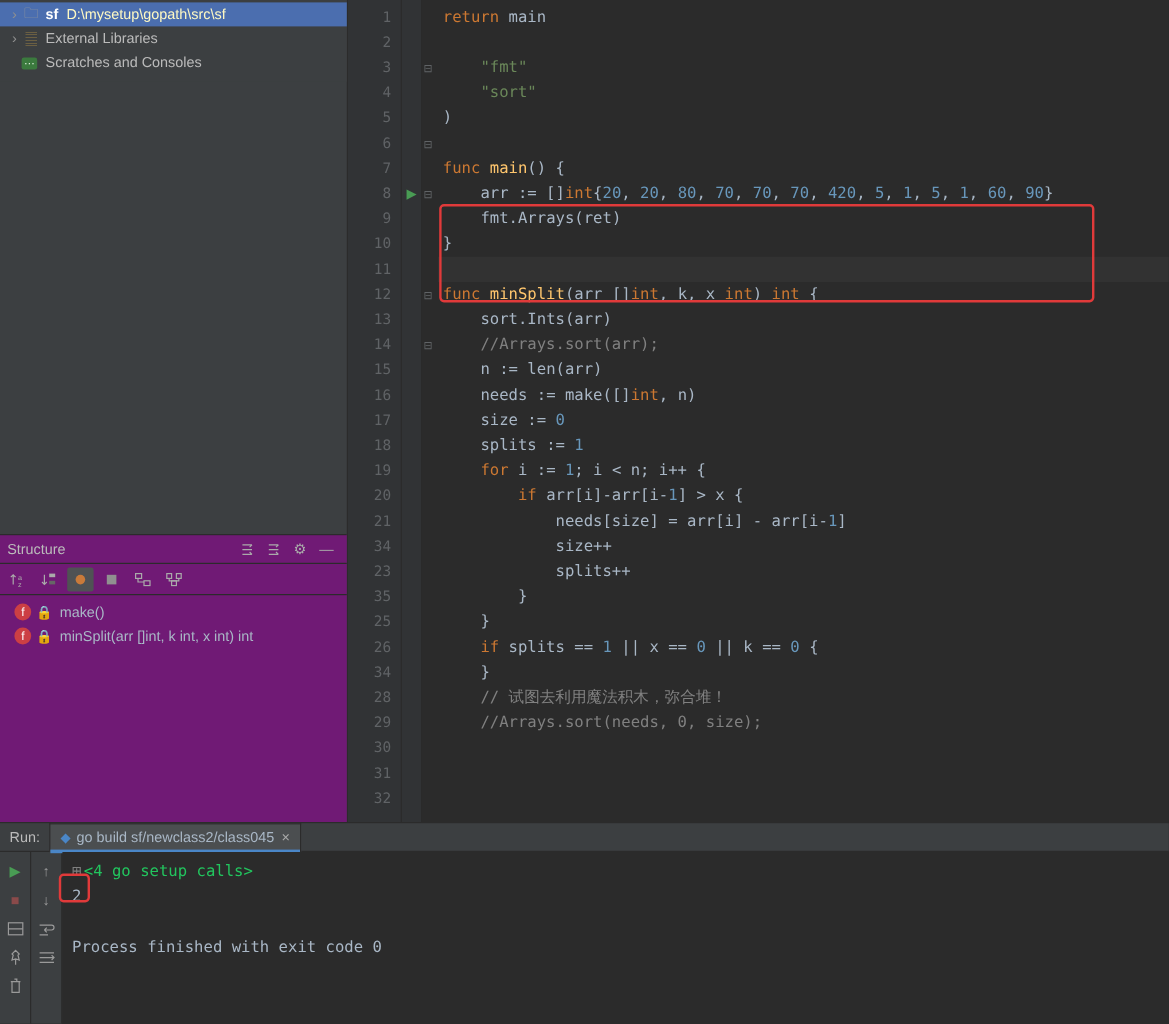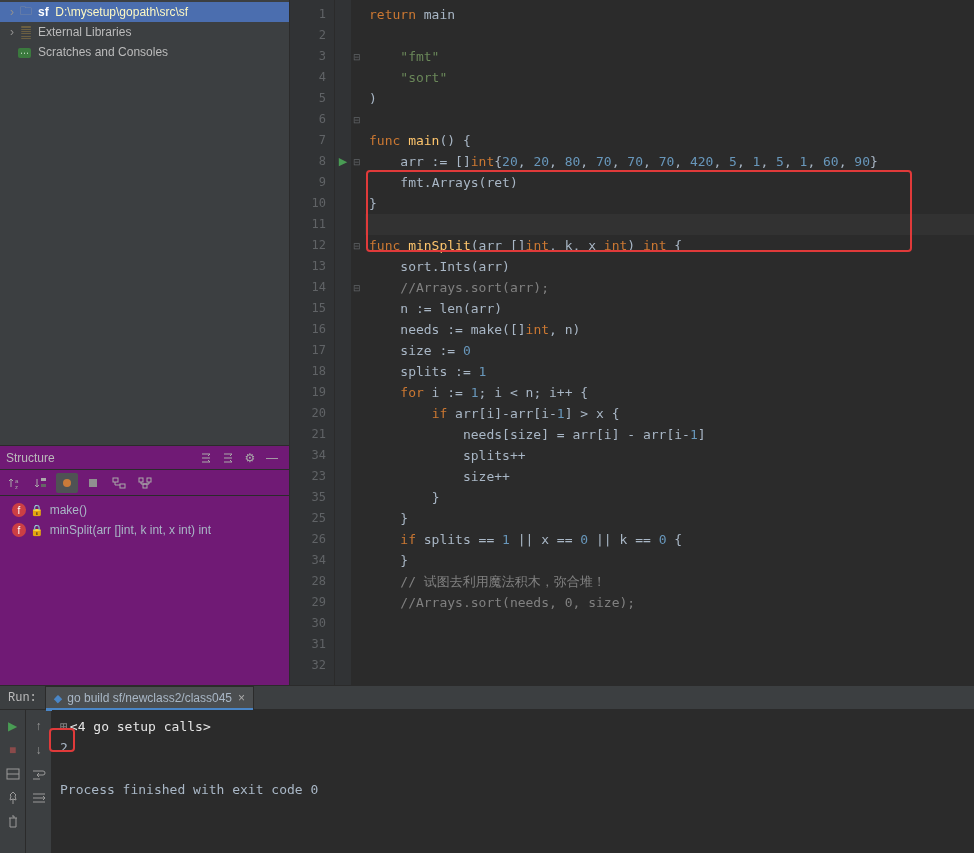--- a/index.html
+++ b/index.html
@@ -178,21 +178,21 @@
   flex: 1;
   display: flex;
   flex-direction: column;
 }
 .run-tabbar {
   height: 24px;
   display:flex; align-items:center;
   background: #3c3f41;
   border-bottom: 1px solid #2b2b2b;
 }
-.run-tabbar .run-label { padding: 0 8px; color:#bbbbbb;font-family:Liberation Mono, monospace; }
+.run-tabbar .run-label { padding: 0 8px; color:#bbbbbb; }
 .run-tab {
   display:flex; align-items:center; height:24px;
   background: #4b4e50; padding:0 8px;
   border:1px solid #2b2b2b; border-bottom:none;
   position: relative;
 }
 .run-tab::after {
   content:""; position:absolute; left:0; right:0; bottom:-1px; height:3px;
   background:#4a86c7;
 }
@@ -215,21 +215,21 @@
   padding-top:4px; border-right:1px solid #2b2b2b;
 }
 .run-gutter2 .gbtn { height:24px; display:flex; align-items:center; justify-content:center; color:#9a9a9a; }
 .console {
   flex:1; background:#2b2b2b; padding:6px 8px;
   font-family:"Consolas","Menlo",monospace; font-size:13px;
   color:#a9b7c6;
   position: relative;
 }
 .console .cline { height:21px; line-height:21px; white-space:pre; }
-.console .folded { color:#e5e5e5;text-align:center; }
+.console .folded { color:#22c55e;text-align:center; }
 .console .boxfold {
   color:#808080; margin-right:2px;
 }
 
 svg { display:block; }
 </style>
 </head>
 <body>
 
 <div class="top-pane">
@@ -449,22 +449,22 @@
           <div class="code-line"><span class="kw">func</span> <span class="fn">minSplit</span><span class="pun">(arr []</span><span class="typ">int</span><span class="pun">, k, x </span><span class="typ">int</span><span class="pun">) </span><span class="typ">int</span><span class="pun"> {</span></div>
           <div class="code-line">    <span class="ide">sort</span><span class="pun">.</span><span class="ide">Ints</span><span class="pun">(arr)</span></div>
           <div class="code-line">    <span class="cmt">//Arrays.sort(arr);</span></div>
           <div class="code-line">    <span class="ide">n</span><span class="pun"> := </span><span class="ide">len</span><span class="pun">(arr)</span></div>
           <div class="code-line">    <span class="ide">needs</span><span class="pun"> := </span><span class="ide">make</span><span class="pun">([]</span><span class="typ">int</span><span class="pun">, n)</span></div>
           <div class="code-line">    <span class="ide">size</span><span class="pun"> := </span><span class="num">0</span></div>
           <div class="code-line">    <span class="ide">splits</span><span class="pun"> := </span><span class="num">1</span></div>
           <div class="code-line">    <span class="kw">for</span><span class="ide"> i</span><span class="pun"> := </span><span class="num">1</span><span class="pun">; i &lt; n; i++ {</span></div>
           <div class="code-line">        <span class="kw">if</span><span class="pun"> arr[i]-arr[i-</span><span class="num">1</span><span class="pun">] &gt; x {</span></div>
           <div class="code-line">            <span class="ide">needs[size]</span><span class="pun"> = arr[i] - arr[i-</span><span class="num">1</span><span class="pun">]</span></div>
+          <div class="code-line">            <span class="ide">size</span><span class="pun">++</span></div>
           <div class="code-line">            <span class="ide">splits</span><span class="pun">++</span></div>
-          <div class="code-line">            <span class="ide">size</span><span class="pun">++</span></div>
           <div class="code-line">        <span class="pun">}</span></div>
           <div class="code-line">    <span class="pun">}</span></div>
           <div class="code-line">    <span class="kw">if</span><span class="pun"> splits == </span><span class="num">1</span><span class="pun"> || x == </span><span class="num">0</span><span class="pun"> || k == </span><span class="num">0</span><span class="pun"> {</span></div>
           <div class="code-line">    <span class="pun">}</span></div>
           <div class="code-line">    <span class="cmt">// 试图去利用魔法积木，弥合堆！</span></div>
           <div class="code-line">    <span class="cmt">//Arrays.sort(needs, 0, size);</span></div>
         </div>
         <div class="highlight-box" style="left:1px; top:170px; width:546px; height:82px;"></div>
     </div>
   </div>

